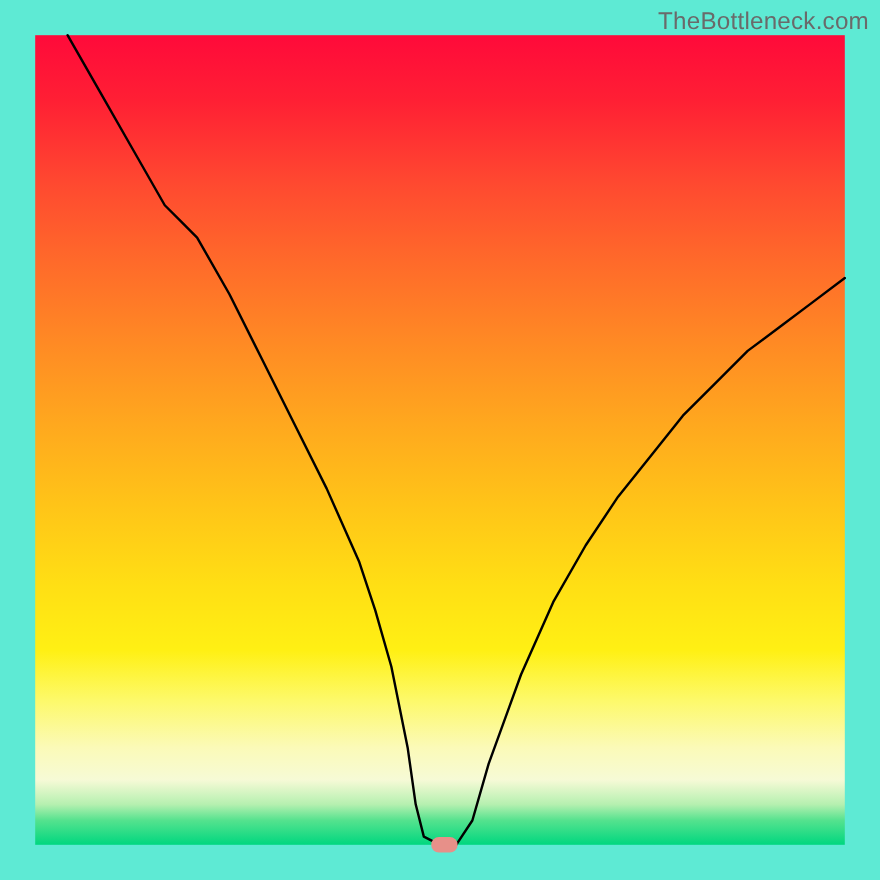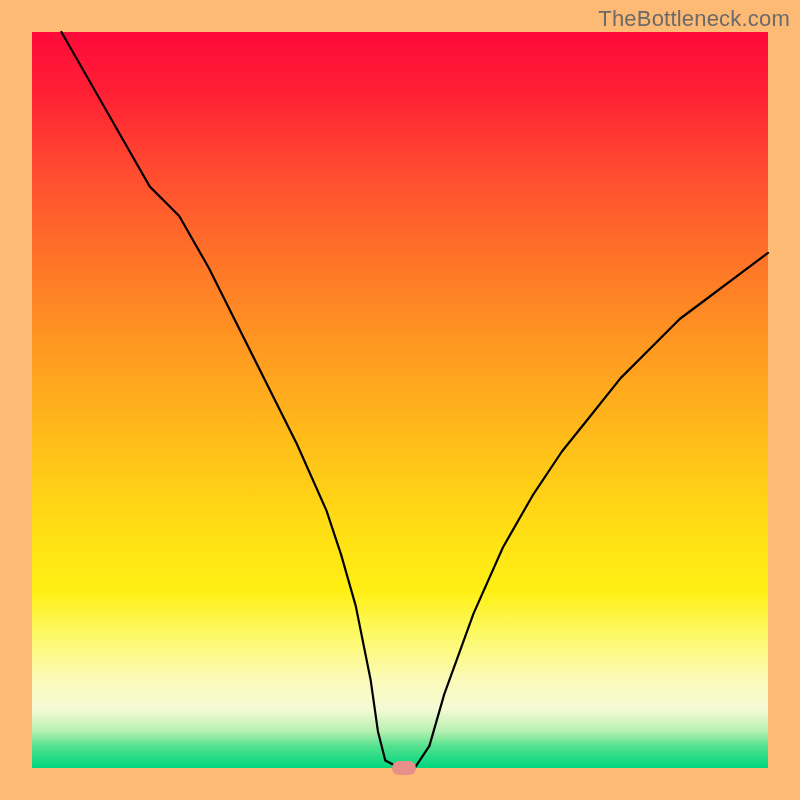--- a/index.html
+++ b/index.html
@@ -8,21 +8,21 @@
     width: 800px;
     height: 800px;
     background: #000;
     font-family: Arial, Helvetica, sans-serif;
     overflow: hidden;
   }
   .frame {
     position: relative;
     width: 800px;
     height: 800px;
-    background: #fdba74;
+    background: #5eead4;
   }
   .plot-area {
     position: absolute;
     left: 32px;
     top: 32px;
     width: 736px;
     height: 736px;
     
     background: linear-gradient(
       to bottom,

